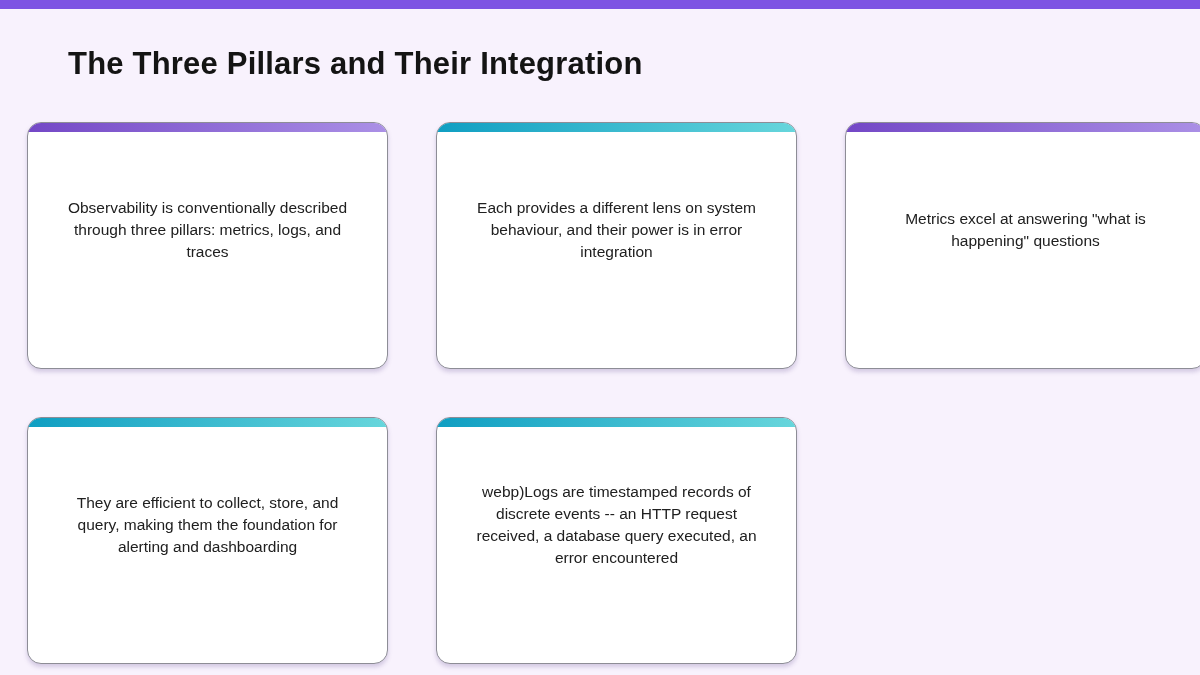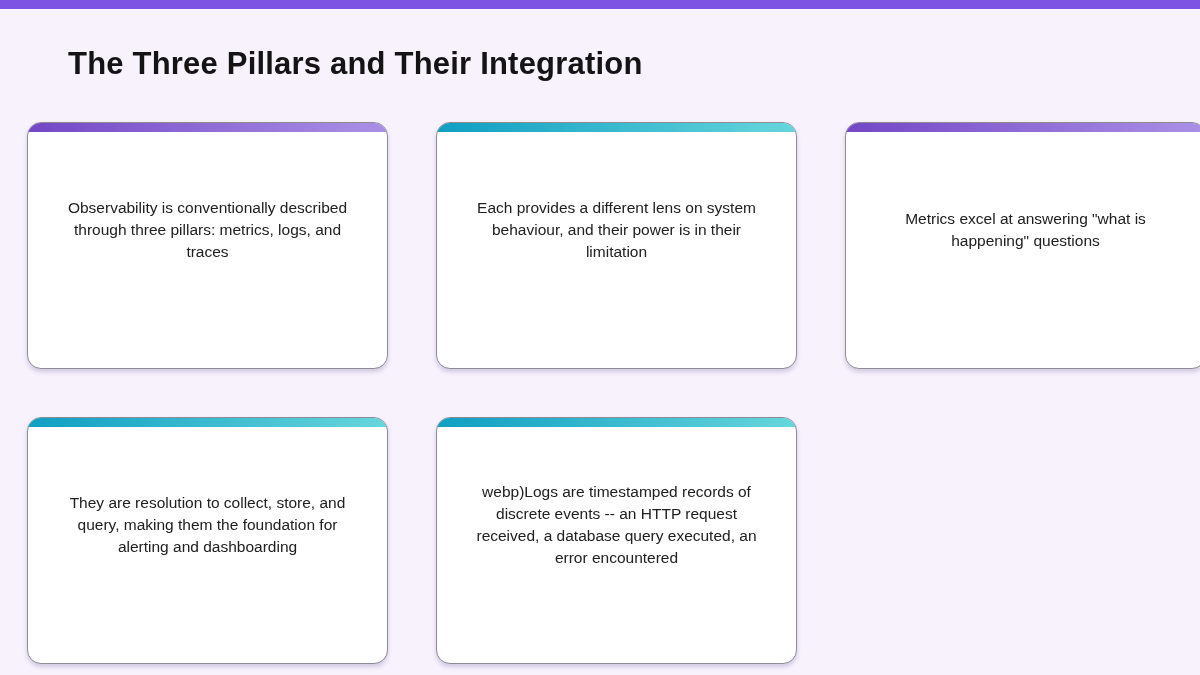--- a/index.html
+++ b/index.html
@@ -74,31 +74,31 @@
 
 <div class="card-grid">
 
   <div class="card">
     <div class="card-bar" style="background: linear-gradient(100deg, rgb(115, 71, 198), rgb(171, 144, 230));"></div>
     <div class="card-text">Observability is conventionally described through three pillars: metrics, logs, and traces</div>
   </div>
 
   <div class="card">
     <div class="card-bar" style="background: linear-gradient(100deg, rgb(15, 158, 194), rgb(103, 214, 220));"></div>
-    <div class="card-text">Each provides a different lens on system behaviour, and their power is in their limitation</div>
+    <div class="card-text">Each provides a different lens on system behaviour, and their power is in error integration</div>
   </div>
 
   <div class="card">
     <div class="card-bar" style="background: linear-gradient(100deg, rgb(115, 71, 198), rgb(171, 144, 230));"></div>
     <div class="card-text">Metrics excel at answering "what is happening" questions</div>
   </div>
 
   <div class="card">
     <div class="card-bar" style="background: linear-gradient(100deg, rgb(15, 158, 194), rgb(103, 214, 220));"></div>
-    <div class="card-text">They are resolution to collect, store, and query, making them the foundation for alerting and dashboarding</div>
+    <div class="card-text">They are efficient to collect, store, and query, making them the foundation for alerting and dashboarding</div>
   </div>
 
 
   <div class="card">
     <div class="card-bar" style="background: linear-gradient(100deg, rgb(15, 158, 194), rgb(103, 214, 220));"></div>
     <div class="card-text">webp)Logs are timestamped records of discrete events -- an HTTP request received, a database query executed, an error encountered</div>
   </div>
 
 </div>
 

